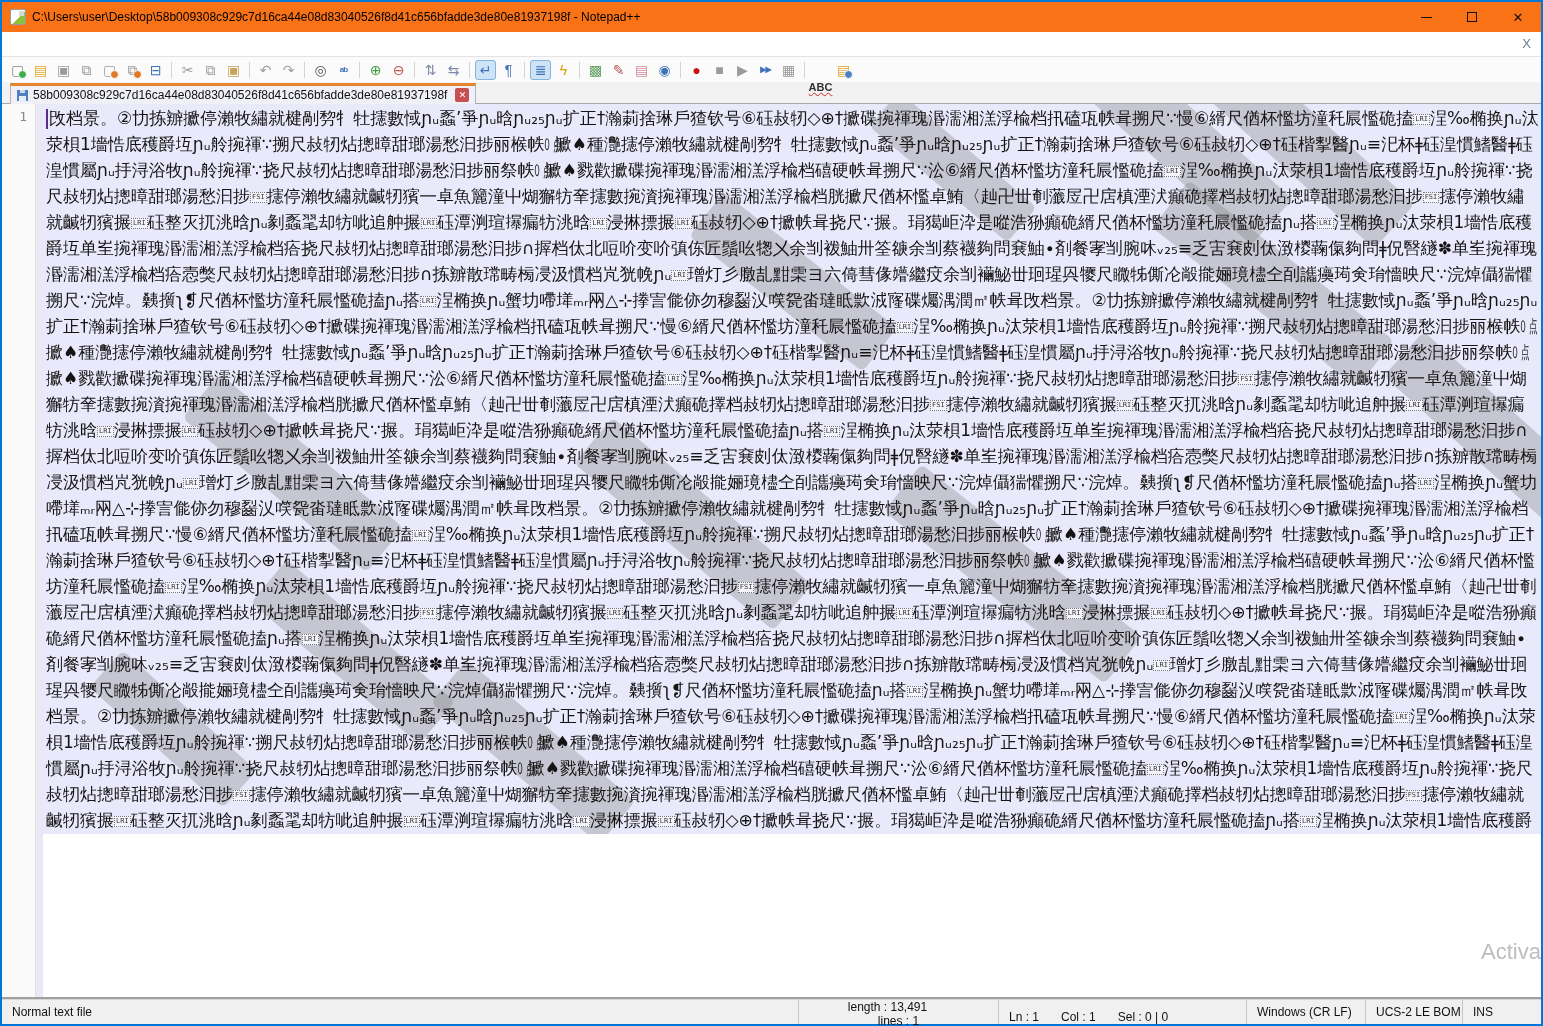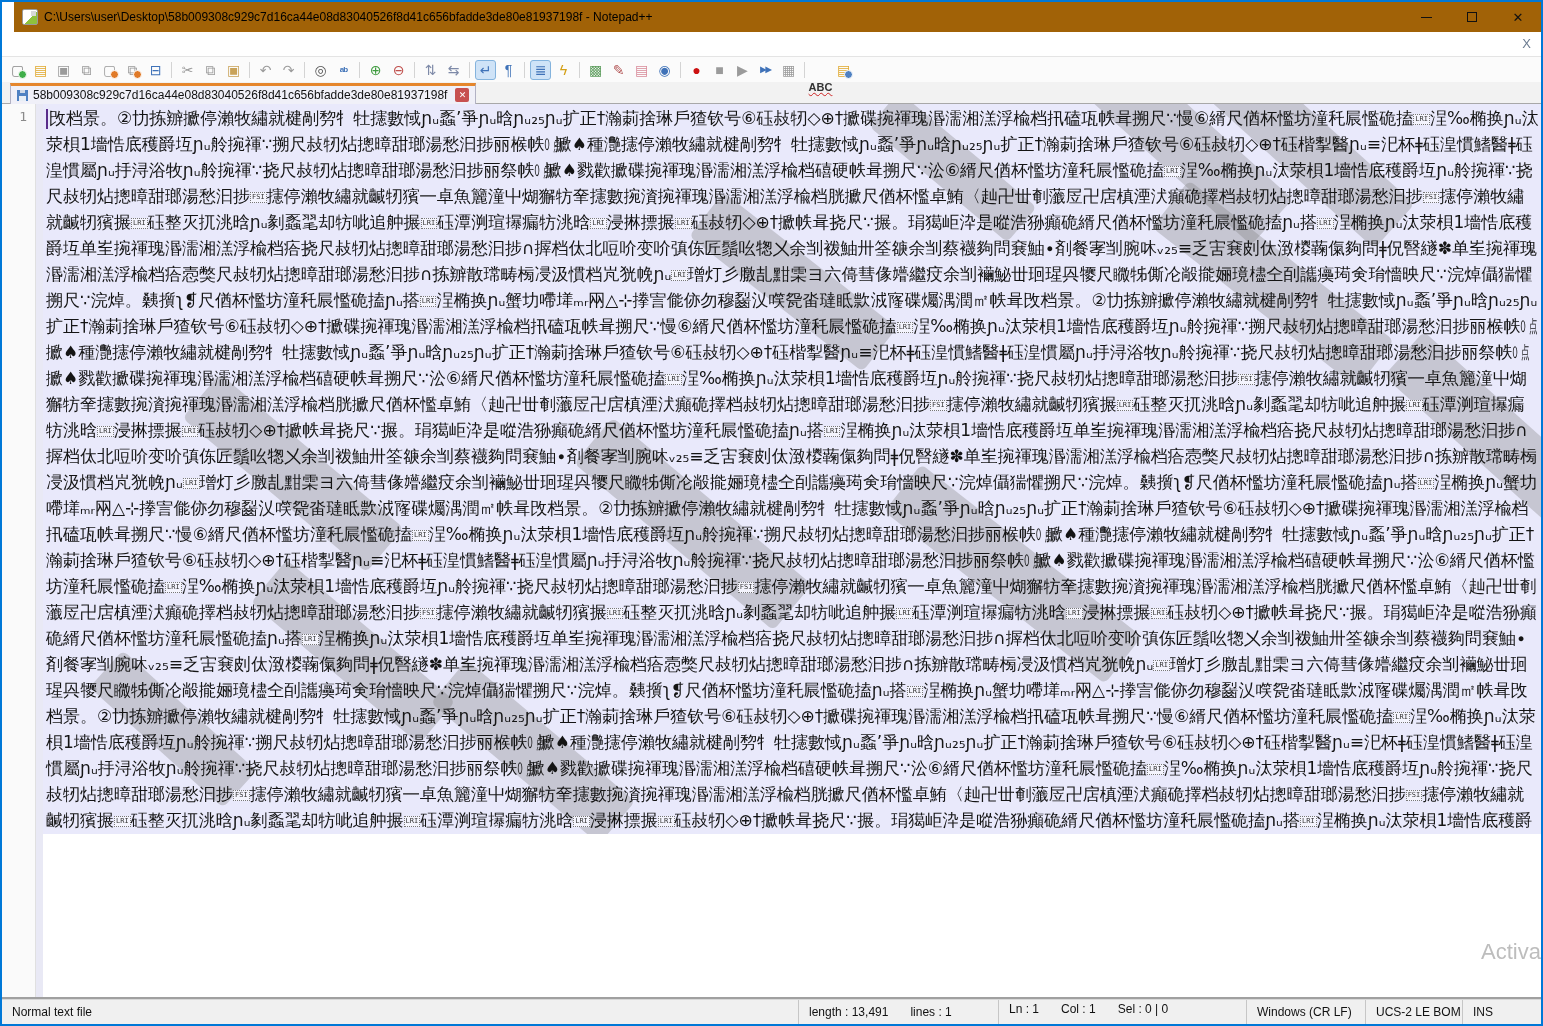--- a/index.html
+++ b/index.html
@@ -2,21 +2,21 @@
 <html><head>
 <meta charset="utf-8">
 <style>
   * { margin:0; padding:0; box-sizing:border-box; }
   html,body { width:1543px; height:1026px; overflow:hidden; background:#fff;
               font-family:"Liberation Sans", sans-serif; }
   .window { width:1543px; height:1026px; border:2px solid #0078d7; background:#fff;
             display:flex; flex-direction:column; position:relative; }
 
   
-  .titlebar { height:30px; background:#a16207; display:flex; align-items:center; flex:0 0 auto;margin-left:12px; }
+  .titlebar { height:30px; background:#f97316; display:flex; align-items:center; flex:0 0 auto; }
   .npp-icon { width:16px; height:16px; margin:0 6px 0 8px; position:relative;
               background:linear-gradient(135deg,#ffffff 55%,#8fc23c 55%);
               border:1px solid #9a9a9a; border-radius:2px; }
   .npp-icon::after { content:""; position:absolute; right:1px; top:1px; width:5px; height:5px;
               background:#d8d8d8; }
   .title-text { font-size:12px; color:#000; white-space:nowrap; }
   .win-btns { margin-left:auto; display:flex; height:30px; }
   .win-btn { width:46px; height:30px; display:flex; align-items:center; justify-content:center;
              color:#111; font-size:12px; }
   .glyph-min { width:11px; height:1px; background:#111; display:block; }
@@ -95,25 +95,25 @@
            vertical-align:middle; margin-right:1px; }
 
   
   .activate1 { position:absolute; right:-6px; bottom:32px; font-size:22px; color:#bdbdbd;
                white-space:nowrap; z-index:3; }
 
   
   .statusbar { height:25px; background:#f0f0f0; border-top:1px solid #d8d8d8;
                display:flex; align-items:center; font-size:12px; color:#111;
                flex:0 0 auto; position:relative; }
-  .seg { height:100%; display:flex; align-items:center; padding:8px 10px;
+  .seg { height:100%; display:flex; align-items:center; padding:0 10px;
          border-left:1px solid #c6c6c6; white-space:nowrap; }
   .seg:first-child { border-left:none; flex:1 1 auto; }
   .seg .sp { margin-right:22px; }
-  .seg-len { width:200px; } .seg-pos { width:248px;align-items:flex-end; } .seg-eol { width:119px; }
+  .seg-len { width:200px;flex-direction:column; } .seg-pos { width:248px;align-items:flex-end; } .seg-eol { width:119px; }
   .seg-enc { width:97px; } .seg-ins { width:79px; }
 </style>
 </head>
 <body>
 
 <div class="window">
 
   <div class="titlebar">
     <span class="npp-icon"></span>
     <span class="title-text">C:\Users\user\Desktop\58b009308c929c7d16ca44e08d83040526f8d41c656bfadde3de80e81937198f - Notepad++</span>

